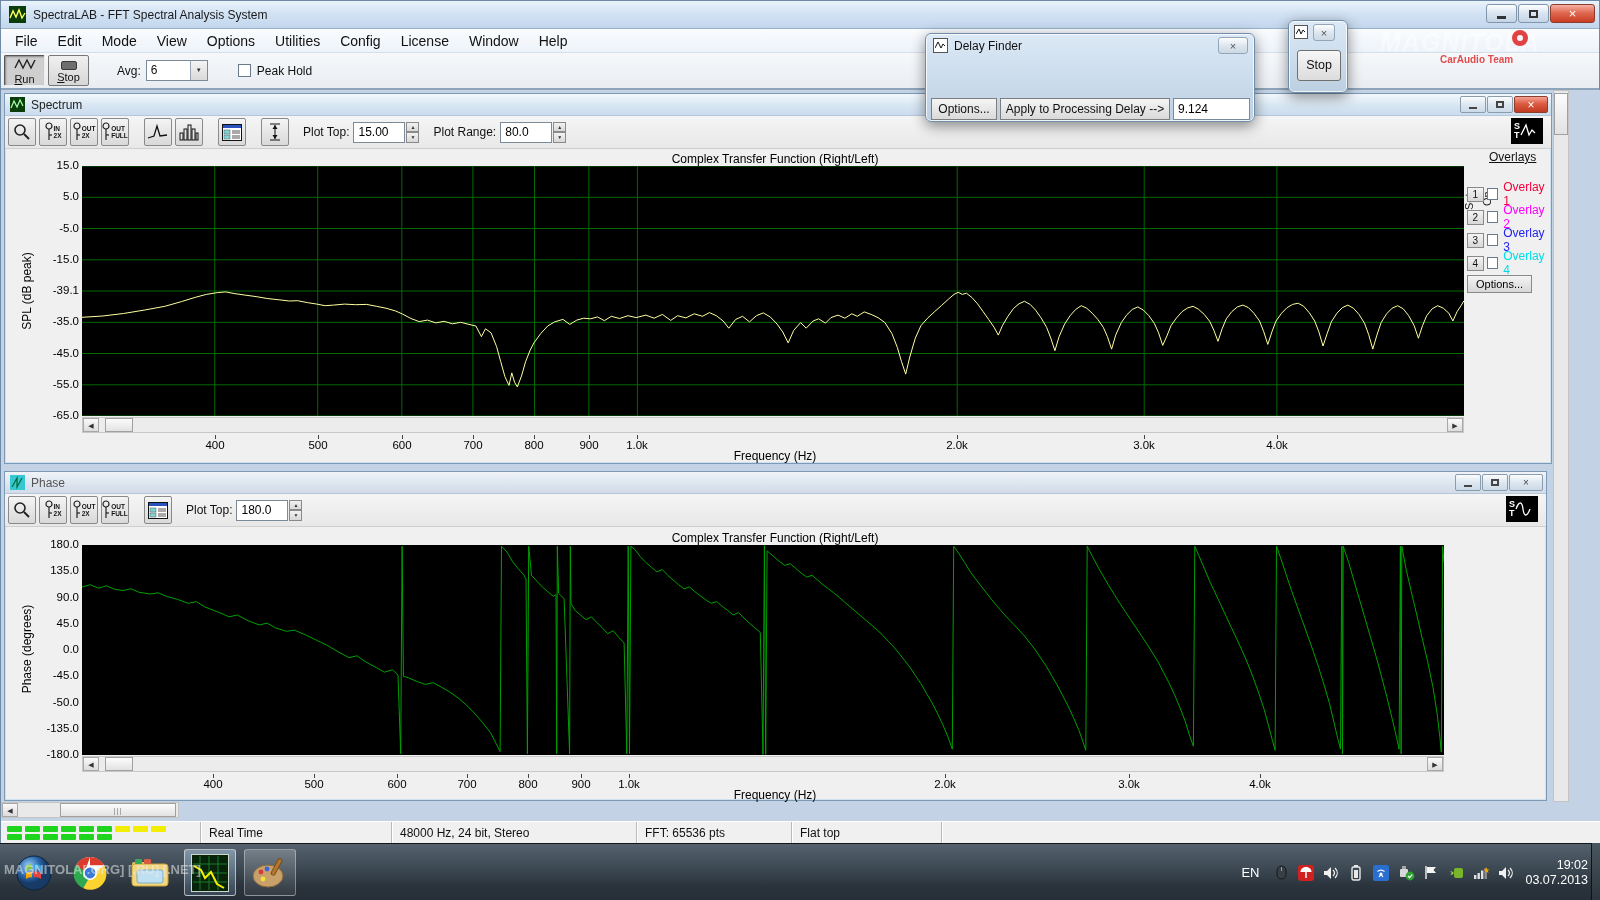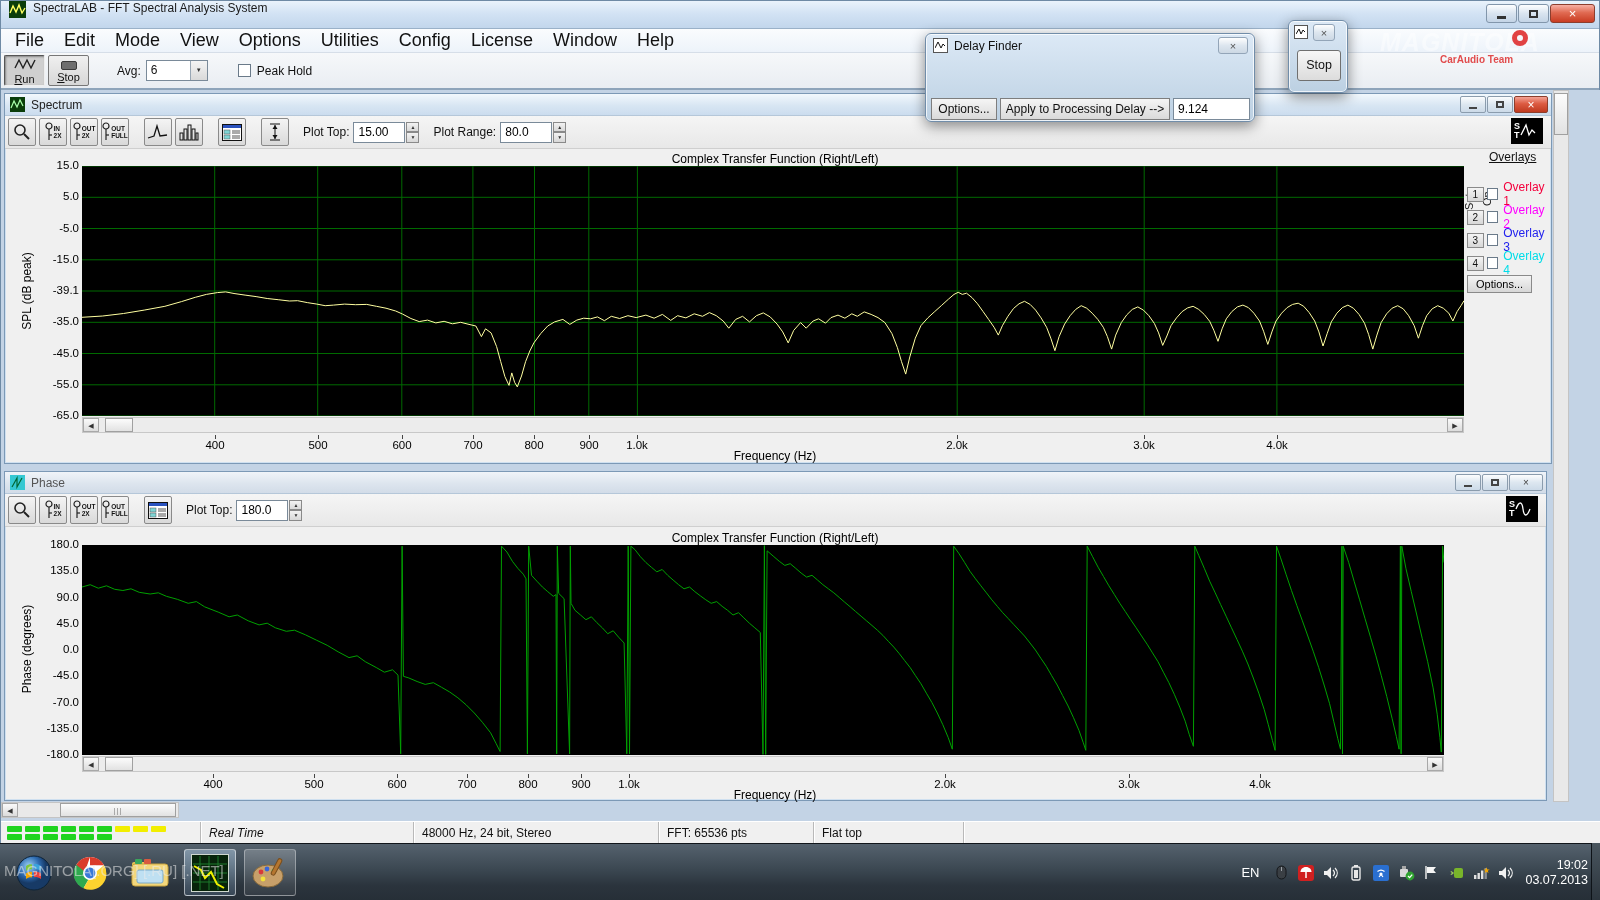--- a/index.html
+++ b/index.html
@@ -6,36 +6,36 @@
   html,body { width:1600px; height:900px; overflow:hidden; background:#0a0a0a;
     font-family:"Liberation Sans", sans-serif; font-size:12px; color:#111; }
   .abs { position:absolute; }
   .nowrap { white-space:nowrap; }
 
   
   #main-window { position:absolute; left:0; top:0; width:1600px; height:843px;
     background:#cfdded; border:1px solid #6e8aa5; }
   #titlebar { position:absolute; left:0; top:0; width:100%; height:28px;
     background:linear-gradient(#eaf3fc,#d3e3f4 45%,#c2d6ec);
-    border-bottom:1px solid #9ab1c8; display:flex; align-items:flex-start; }
+    border-bottom:1px solid #9ab1c8; display:flex; align-items:center; }
   #titlebar .app-ico { width:17px; height:17px; margin:0 7px 0 8px; }
   #title-text { font-size:12px; color:#1a1a1a; }
   .cap-btns { position:absolute; right:4px; top:3px; display:flex; }
   .cap-btn { width:31px; height:19px; border:1px solid #8296ab; border-radius:3px;
     margin-left:1px; background:linear-gradient(#fdfeff,#d9e4f0 50%,#c4d4e6);
     display:flex; align-items:center; justify-content:center; color:#333; font-size:11px; }
   .cap-btn.close { width:45px; background:linear-gradient(#f7b0a4,#e06a52 45%,#c93c22);
     color:#fff; border-color:#8c3e2d; font-size:13px; }
   .glyph-min { width:9px; height:3px; background:#333; margin-top:8px; }
   .glyph-max { width:9px; height:8px; border:2px solid #333; }
 
   #menubar { position:absolute; left:0; top:28px; width:100%; height:24px;
     background:linear-gradient(#fafcfe,#edf3fa); border-bottom:1px solid #d6dee8;
     display:flex; align-items:center; padding-left:4px; }
-  .menu-item { padding:15px 10px; font-size:18px; color:#111; }
+  .menu-item { padding:15px 10px; font-size:14px; color:#111; }
 
   #app-toolbar { position:absolute; left:0; top:52px; width:100%; height:37px;
     background:linear-gradient(#f6f8fa,#e9edf2); border-bottom:2px solid #8ea4ba;
     display:flex; align-items:center; }
   .big-btn { width:41px; height:31px; margin-left:3px; border:1px solid #777;
     background:linear-gradient(#f0f0f0,#d7d7d7); border-radius:2px; text-align:center;
     font-size:11px; padding-top:2px; }
   .big-btn.pressed { background:#cfcfcf; border-color:#555 #eee #eee #555; box-shadow:inset 1px 1px 2px rgba(0,0,0,.35); }
   .big-btn .lbl { display:block; margin-top:1px; }
   .big-btn .lbl::first-letter { text-decoration:underline; }
@@ -142,21 +142,21 @@
 
   #stop-window { left:1288px; top:20px; width:60px; height:73px; }
   #stop-btn { position:absolute; left:8px; top:29px; width:44px; height:31px; border:1px solid #707070;
     border-radius:3px; background:linear-gradient(#f7f7f7,#dcdcdc); font-size:12.5px; text-align:center; padding-top:7px; }
 
   
   #brand-mark { position:absolute; left:1380px; top:28px; width:200px; color:rgba(255,255,255,.45);
     font-size:25px; font-weight:bold; font-style:italic; letter-spacing:1px; }
   #brand-ring { position:absolute; left:132px; top:2px; width:16px; height:16px; border:5px solid #d22; border-radius:50%; opacity:.85; }
   #brand-sub { position:absolute; left:60px; top:26px; font-size:10px; font-weight:bold; color:#d22; font-style:normal; letter-spacing:0; opacity:.8; }
-  #tb-watermark { position:absolute; left:4px; top:862px; color:rgba(235,235,235,.55); font-size:15px; z-index:60; }
+  #tb-watermark { position:absolute; left:4px; top:862px; color:rgba(235,235,235,.55); font-size:13px; z-index:60;font-weight:bold; }
 
   
   #taskbar { position:absolute; left:0; top:843px; width:1600px; height:70px;
     background:linear-gradient(#55626e,#39454f 40%,#2b343d 60%,#222a32); border-top:1px solid #11161b; }
   .tb-app { position:absolute; top:5px; width:52px; height:47px; border-radius:3px;
     display:flex; align-items:center; justify-content:center; }
   .tb-app.boxed { border:1px solid rgba(255,255,255,.35); background:linear-gradient(rgba(255,255,255,.22),rgba(255,255,255,.06)); }
   .tb-app.active { border:1px solid rgba(255,255,255,.55); background:linear-gradient(rgba(190,220,245,.45),rgba(120,160,200,.2)); }
   #tray { position:absolute; right:8px; top:0; height:57px; display:flex; align-items:center; }
   .tray-ico { width:18px; height:18px; margin-left:7px; display:flex; align-items:center; justify-content:center; font-size:13px; color:#fff; }
@@ -508,21 +508,21 @@
 
       <div class="plot-title" style="left:200px; top:59px; width:1140px;">Complex Transfer Function (Right/Left)</div>
       <div class="yaxis-name" style="left:-38px; top:170px; width:120px; text-align:center;">Phase (degrees)</div>
       <div id="phase-ylabels" class="abs" style="left:24px; top:73px; width:50px; height:210px;">
           <div class="ylab" style="top: -7px; width: 100%;">180.0</div>
           <div class="ylab" style="top: 19px; width: 100%;">135.0</div>
           <div class="ylab" style="top: 46px; width: 100%;">90.0</div>
           <div class="ylab" style="top: 72px; width: 100%;">45.0</div>
           <div class="ylab" style="top: 98px; width: 100%;">0.0</div>
           <div class="ylab" style="top: 124px; width: 100%;">-45.0</div>
-          <div class="ylab" style="top: 151px; width: 100%;">-70.0</div>
+          <div class="ylab" style="top: 151px; width: 100%;">-50.0</div>
           <div class="ylab" style="top: 177px; width: 100%;">-135.0</div>
           <div class="ylab" style="top: 203px; width: 100%;">-180.0</div>
         </div>
       <div class="plot-area" style="left:77px; top:73px; width:1362px; height:210px;">
         <svg id="phase-svg" width="1362" height="210">
             <rect x="0" y="0" width="1362" height="210" fill="#000000"></rect>
             <polyline points="0.0,42.0 8.2,39.7 16.3,43.2 24.5,40.8 32.7,44.3 40.9,45.5 49.0,43.8 57.2,47.3 68.1,49.0 76.3,47.8 84.4,51.3 95.3,54.3 106.2,58.3 114.4,56.6 122.6,61.8 136.2,67.1 147.1,71.8 155.3,70.0 166.2,75.8 177.1,79.9 185.2,78.2 193.4,82.8 204.3,86.3 212.5,85.2 223.4,89.8 234.3,95.1 245.2,100.3 256.1,106.8 267.0,112.6 275.1,110.8 283.3,116.7 294.2,122.5 302.4,127.2 310.5,124.8 316.0,130.1 318.7,208.8 320.1,1.2 321.4,131.3 326.9,133.0 335.1,136.5 343.2,139.4 351.4,137.7 359.6,142.3 367.7,147.0 375.9,152.8 384.1,159.8 392.3,168.0 400.4,177.3 408.6,187.8 414.0,198.3 418.1,206.5 419.5,1.2 424.9,7.0 430.4,16.3 435.8,23.3 441.3,29.2 444.0,33.8 445.4,208.8 446.7,1.2 449.5,30.3 454.9,36.2 460.4,42.0 465.8,46.7 471.3,51.3 474.0,49.6 474.7,208.8 475.3,1.2 476.7,48.4 482.1,53.7 487.6,208.8 488.3,1.2 489.0,58.3 493.0,65.3 498.5,70.0 503.9,74.7 509.4,71.8 514.8,77.6 520.3,82.8 525.7,88.7 531.2,85.8 536.6,92.2 542.1,98.0 544.8,208.8 546.2,1.2 547.5,208.8 548.9,1.2 553.0,4.7 558.4,11.7 563.9,17.5 569.3,22.2 574.8,26.8 580.2,24.5 585.7,30.3 591.1,35.0 596.6,39.7 602.0,43.8 607.5,42.0 612.9,46.7 618.3,50.8 623.8,54.8 629.2,58.3 634.7,56.6 640.1,61.3 645.6,65.3 651.0,70.0 656.5,67.7 661.9,72.9 667.4,78.2 672.8,82.8 678.3,87.5 681.0,209.4 682.4,0.6 683.7,209.4 685.1,5.8 691.9,11.7 697.3,16.3 702.8,20.4 708.2,18.7 713.7,23.3 719.1,28.0 724.6,32.1 730.0,30.3 735.5,35.0 740.9,39.7 746.4,43.8 751.8,47.8 757.3,52.5 762.7,57.2 768.2,61.8 773.6,66.5 779.1,71.2 784.5,75.8 790.0,80.5 795.4,85.2 800.9,90.4 806.3,96.3 811.8,102.1 817.2,108.5 822.6,115.5 828.1,122.5 833.5,130.7 839.0,138.8 844.4,148.2 849.9,157.5 855.3,168.0 860.8,179.7 866.2,192.5 870.3,204.2 871.7,1.2 877.1,8.8 882.6,17.5 888.0,26.3 893.5,33.8 898.9,40.8 904.4,47.8 909.8,54.8 915.3,61.3 920.7,67.7 926.2,73.5 931.6,79.3 937.1,85.2 942.5,91.0 948.0,98.0 953.4,105.0 958.8,113.2 964.3,121.3 969.7,130.7 975.2,140.0 980.6,150.5 986.1,161.0 991.5,172.7 997.0,185.5 1001.1,197.2 1003.8,205.3 1005.2,1.2 1010.6,11.7 1016.1,22.2 1021.5,31.5 1026.9,40.8 1032.4,49.6 1037.8,58.3 1043.3,66.5 1048.7,74.7 1054.2,82.8 1059.6,91.0 1065.1,99.2 1070.5,107.9 1076.0,116.7 1081.4,127.2 1086.9,137.7 1092.3,149.3 1097.8,162.2 1103.2,176.2 1107.3,189.6 1111.4,201.3 1112.8,1.2 1116.8,10.5 1122.3,23.3 1127.7,36.2 1133.2,47.8 1138.6,59.5 1144.1,71.2 1149.5,82.8 1155.0,94.5 1160.4,106.2 1165.9,119.0 1171.3,133.0 1176.8,148.2 1182.2,164.5 1186.3,179.7 1190.4,195.4 1193.1,205.3 1194.5,1.2 1198.6,12.8 1204.0,29.2 1209.5,45.5 1214.9,60.7 1220.4,75.8 1225.8,91.0 1231.2,106.2 1236.7,122.5 1242.1,140.0 1247.6,158.7 1251.7,176.2 1255.8,193.7 1258.5,204.2 1259.9,1.2 1260.5,208.8 1261.2,1.2 1266.7,17.5 1272.1,36.2 1277.6,54.8 1283.0,73.5 1288.5,92.2 1293.9,110.8 1299.3,130.7 1304.8,151.7 1310.2,173.8 1314.3,191.3 1317.1,204.2 1318.4,1.2 1319.1,208.8 1319.8,1.2 1323.9,23.3 1329.3,46.7 1334.8,70.0 1340.2,93.3 1345.7,116.7 1351.1,142.9 1355.2,169.2 1357.9,192.5 1359.3,207.1 1360.6,1.2 1362.0,17.5" fill="none" stroke="#00a000" stroke-width="1"></polyline>
           </svg>
       </div>
       <div class="hscroll" style="left:77px; top:284px; width:1362px;">
@@ -581,21 +581,21 @@
         </div>
       <div class="meter-row" id="meter-bottom">
           <div class="seg g"></div>
           <div class="seg g"></div>
           <div class="seg g"></div>
           <div class="seg g"></div>
           <div class="seg g"></div>
           <div class="seg g"></div>
         </div>
     </div>
-    <div class="sb-cell nowrap" style="width:213px;font-style:italic;">Real Time</div>
+    <div class="sb-cell nowrap" style="width:191px;">Real Time</div>
     <div class="sb-cell nowrap" style="width:245px;">48000 Hz, 24 bit, Stereo</div>
     <div class="sb-cell nowrap" style="width:155px;">FFT: 65536 pts</div>
     <div class="sb-cell nowrap" style="width:150px;">Flat top</div>
   </div>
 </div>
 
 <div class="aero" id="delay-finder">
   <div class="aero-title">
     <div class="mini-ico">
       <svg width="11" height="9" viewBox="0 0 11 9">

